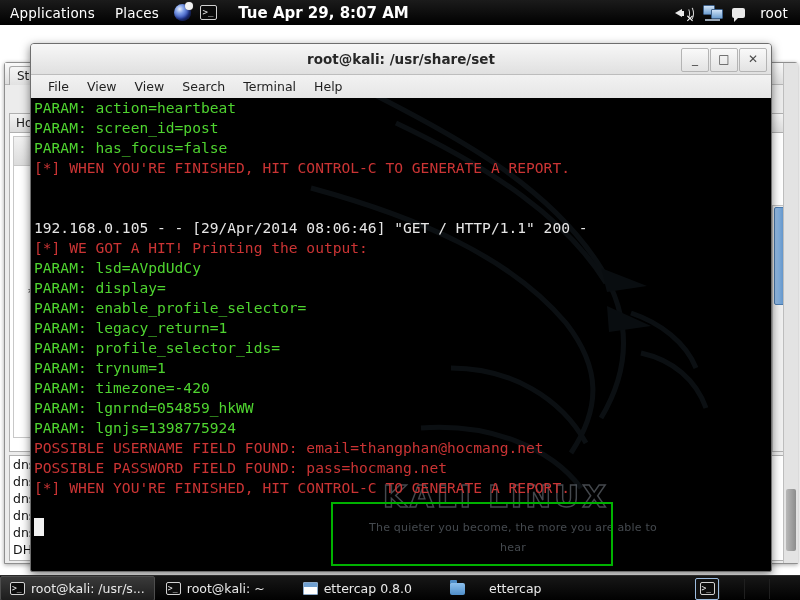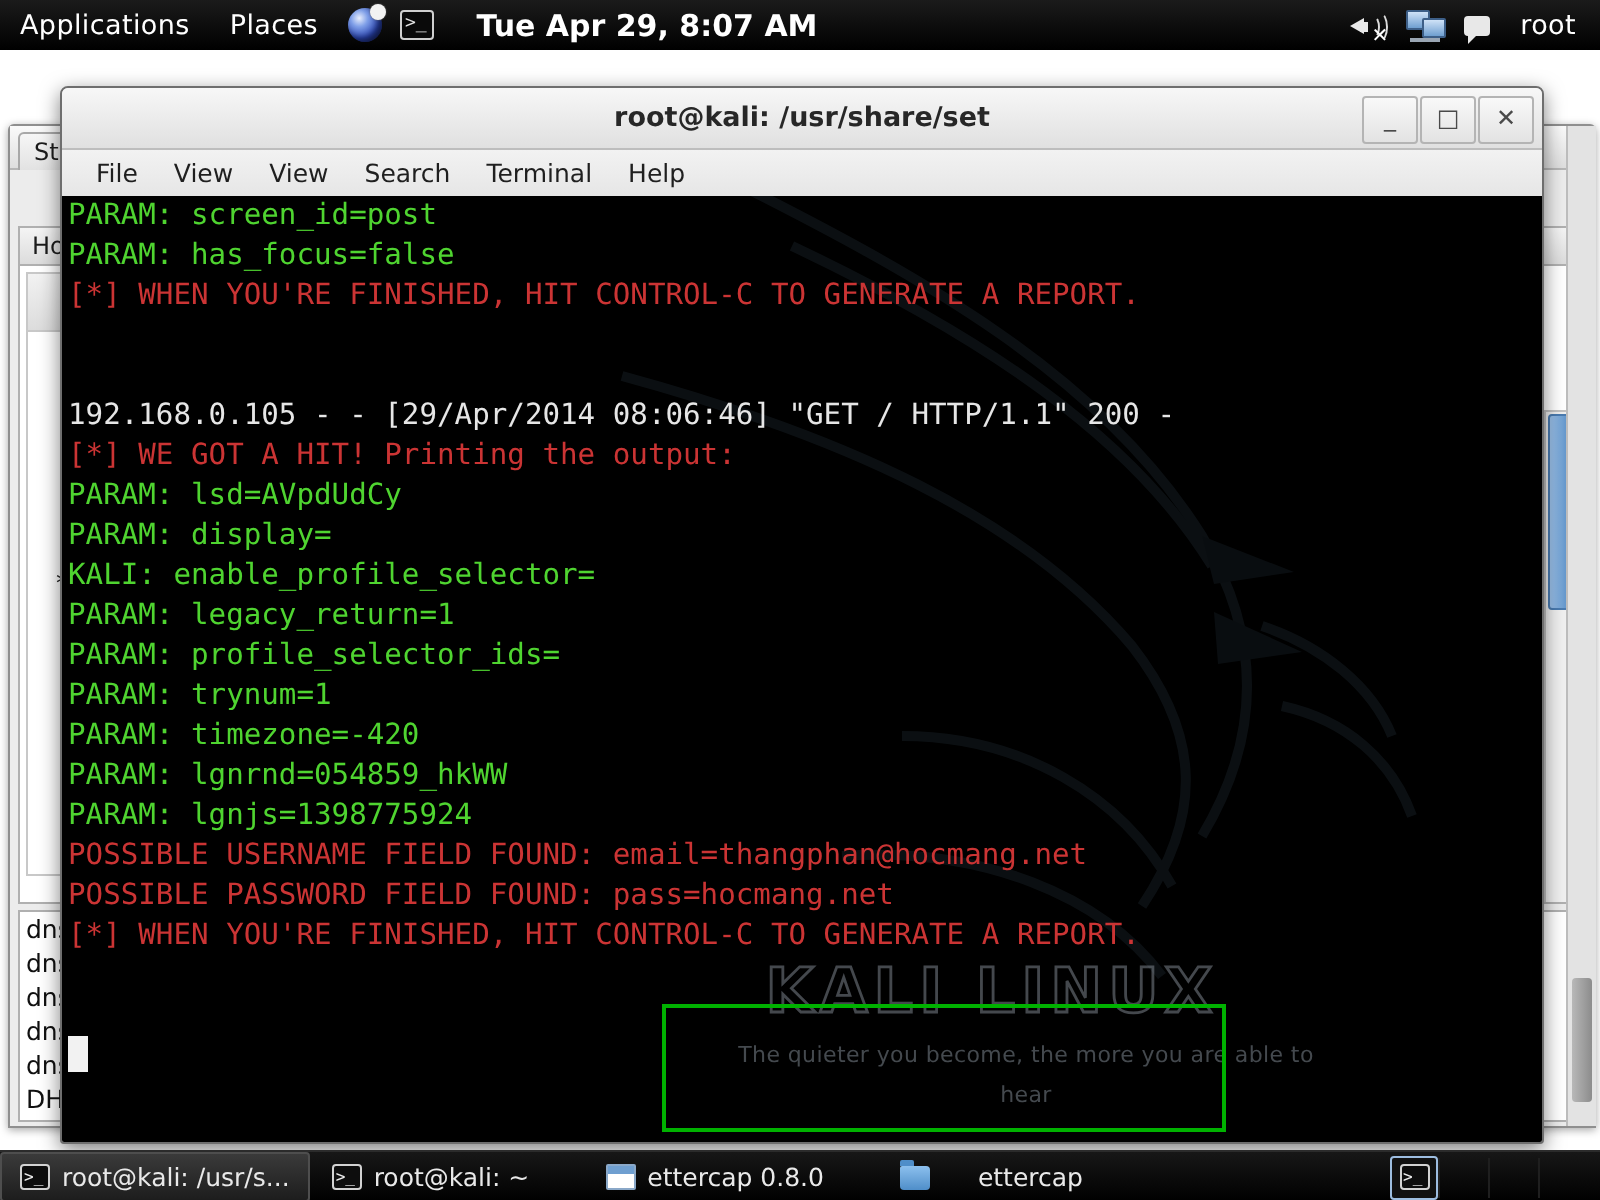--- a/index.html
+++ b/index.html
@@ -300,30 +300,31 @@
           <path d="M300 200 l46 18 -40 6 z"></path>
           <path d="M306 238 l44 20 -42 6 z"></path>
         </g>
       </svg>
       <div id="wm-logo">
         <div class="wmtext">KALI LINUX</div>
         <div class="wmsub">The quieter you become, the more you are able to hear</div>
       </div>
 
       <div id="term-lines">
+        <div class="tline c-green">PARAM: action=heartbeat</div>
         <div class="tline c-green">PARAM: screen_id=post</div>
         <div class="tline c-green">PARAM: has_focus=false</div>
         <div class="tline c-red">[*] WHEN YOU'RE FINISHED, HIT CONTROL-C TO GENERATE A REPORT.</div>
         <div class="tline c-blank"></div>
         <div class="tline c-blank"></div>
         <div class="tline c-white">192.168.0.105 - - [29/Apr/2014 08:06:46] "GET / HTTP/1.1" 200 -</div>
         <div class="tline c-red">[*] WE GOT A HIT! Printing the output:</div>
         <div class="tline c-green">PARAM: lsd=AVpdUdCy</div>
         <div class="tline c-green">PARAM: display=</div>
-        <div class="tline c-green">KALI: enable_profile_selector=</div>
+        <div class="tline c-green">PARAM: enable_profile_selector=</div>
         <div class="tline c-green">PARAM: legacy_return=1</div>
         <div class="tline c-green">PARAM: profile_selector_ids=</div>
         <div class="tline c-green">PARAM: trynum=1</div>
         <div class="tline c-green">PARAM: timezone=-420</div>
         <div class="tline c-green">PARAM: lgnrnd=054859_hkWW</div>
         <div class="tline c-green">PARAM: lgnjs=1398775924</div>
         <div class="tline c-red">POSSIBLE USERNAME FIELD FOUND: email=thangphan@hocmang.net</div>
         <div class="tline c-red">POSSIBLE PASSWORD FIELD FOUND: pass=hocmang.net</div>
         <div class="tline c-red">[*] WHEN YOU'RE FINISHED, HIT CONTROL-C TO GENERATE A REPORT.</div>
       </div>

